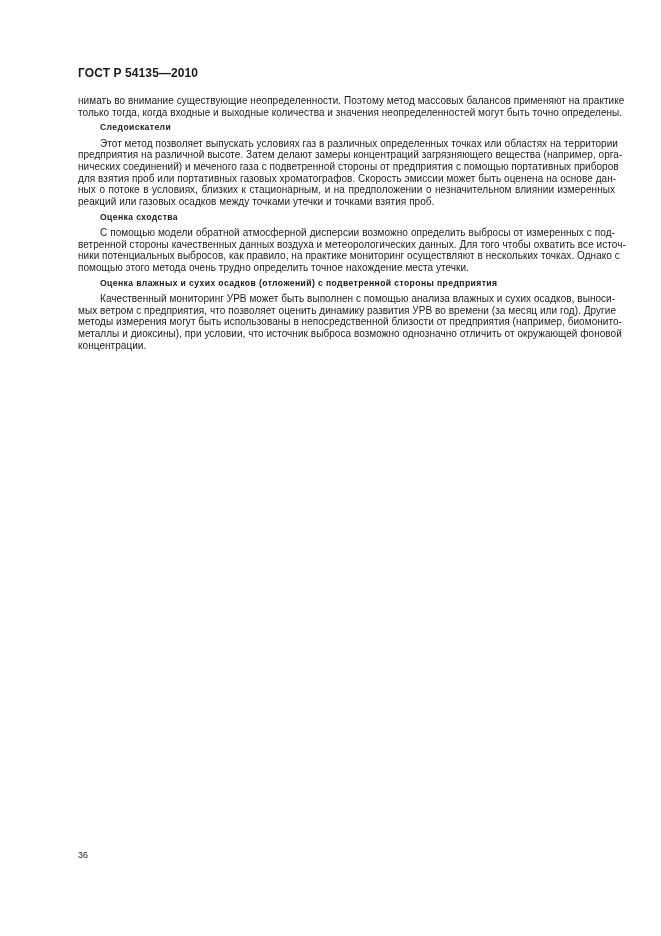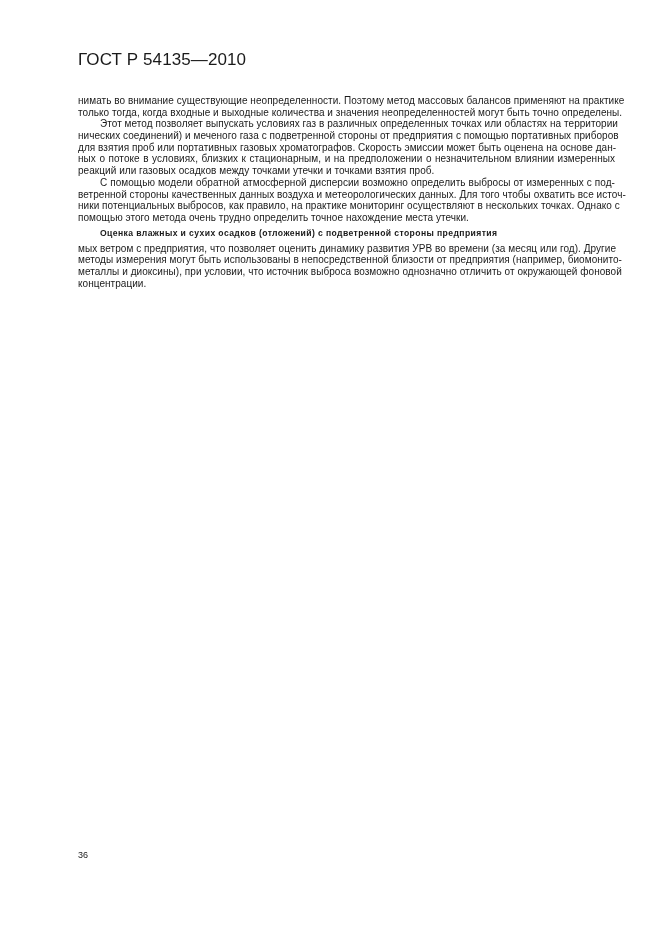--- a/index.html
+++ b/index.html
@@ -1,53 +1,57 @@
 <!DOCTYPE html>
 <html><head>
 <meta charset="utf-8">
 <style>
   html, body { margin: 0; padding: 0; background: #ffffff; }
   body { width: 661px; height: 936px; position: relative; overflow: hidden;
          font-family: "Liberation Sans", sans-serif; color: #1a1a1a; }
-  .page-header { position: absolute; left: 78px; top: 50px; font-size: 17px; font-weight: normal; letter-spacing: 0.1px; }
+  .page-header { position: absolute; left: 78px; top: 66px; font-size: 12px; font-weight: bold; letter-spacing: 0.1px; }
   .body-text { position: absolute; left: 78px; top: 95px; width: 537px; }
   .line { font-size: 10px; line-height: 11.7px; height: 11.7px; white-space: nowrap; text-align: justify; text-align-last: justify; letter-spacing: 0.05px; }
   .line.last { text-align-last: left; }
   .line.indent { padding-left: 22px; }
   .heading { font-size: 8.6px; font-weight: bold; padding-left: 22px; line-height: 11.7px; height: 11.7px; margin-top: 4px; margin-bottom: 3.5px; letter-spacing: 0.4px; }
   .page-number { position: absolute; left: 78px; top: 850px; font-size: 9px; }
 </style>
 </head>
 <body>
 
 <div class="page-header">ГОСТ Р 54135—2010</div>
 
 <div class="body-text">
   <div>
     <div class="line">нимать во внимание существующие неопределенности. Поэтому метод массовых балансов применяют на практике</div>
     <div class="line last">только тогда, когда входные и выходные количества и значения неопределенностей могут быть точно определены.</div>
   </div>
 
   <div>
+    <div class="heading">Следоискатели</div>
     <div class="line indent">Этот метод позволяет выпускать условиях газ в различных определенных точках или областях на территории</div>
+    <div class="line">предприятия на различной высоте. Затем делают замеры концентраций загрязняющего вещества (например, орга-</div>
     <div class="line">нических соединений) и меченого газа с подветренной стороны от предприятия с помощью портативных приборов</div>
     <div class="line">для взятия проб или портативных газовых хроматографов. Скорость эмиссии может быть оценена на основе дан-</div>
     <div class="line">ных о потоке в условиях, близких к стационарным, и на предположении о незначительном влиянии измеренных</div>
     <div class="line last">реакций или газовых осадков между точками утечки и точками взятия проб.</div>
   </div>
 
   <div>
+    <div class="heading">Оценка сходства</div>
     <div class="line indent">С помощью модели обратной атмосферной дисперсии возможно определить выбросы от измеренных с под-</div>
     <div class="line">ветренной стороны качественных данных воздуха и метеорологических данных. Для того чтобы охватить все источ-</div>
     <div class="line">ники потенциальных выбросов, как правило, на практике мониторинг осуществляют в нескольких точках. Однако с</div>
     <div class="line last">помощью этого метода очень трудно определить точное нахождение места утечки.</div>
   </div>
 
   <div>
     <div class="heading">Оценка влажных и сухих осадков (отложений) с подветренной стороны предприятия</div>
+    <div class="line indent">Качественный мониторинг УРВ может быть выполнен с помощью анализа влажных и сухих осадков, выноси-</div>
     <div class="line">мых ветром с предприятия, что позволяет оценить динамику развития УРВ во времени (за месяц или год). Другие</div>
     <div class="line">методы измерения могут быть использованы в непосредственной близости от предприятия (например, биомонито-</div>
     <div class="line">металлы и диоксины), при условии, что источник выброса возможно однозначно отличить от окружающей фоновой</div>
     <div class="line last">концентрации.</div>
   </div>
 </div>
 
 <div class="page-number">36</div>
 
 </body></html>

